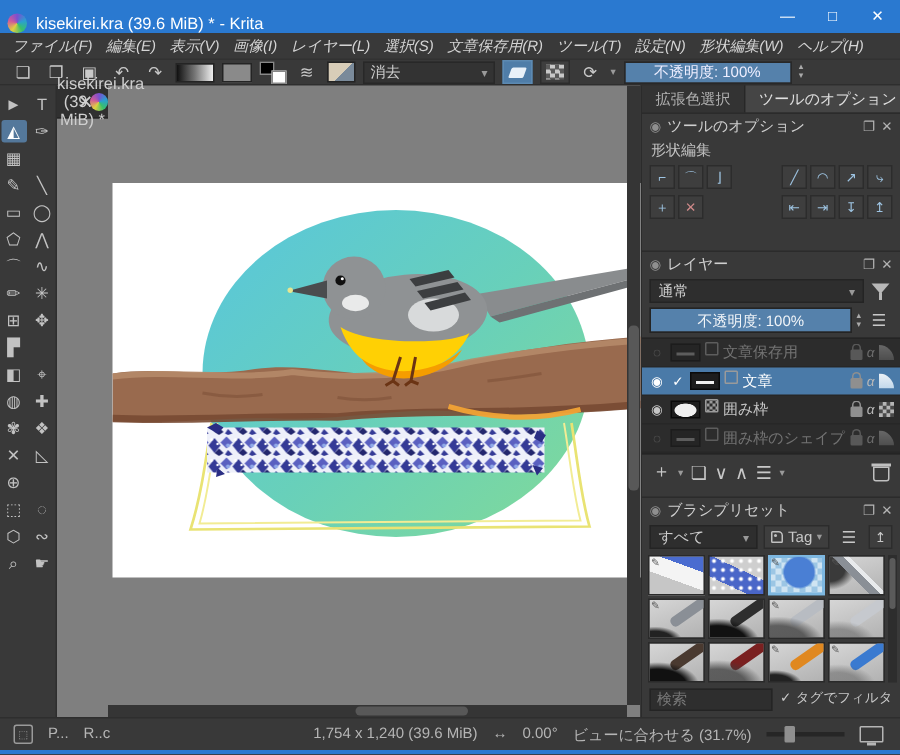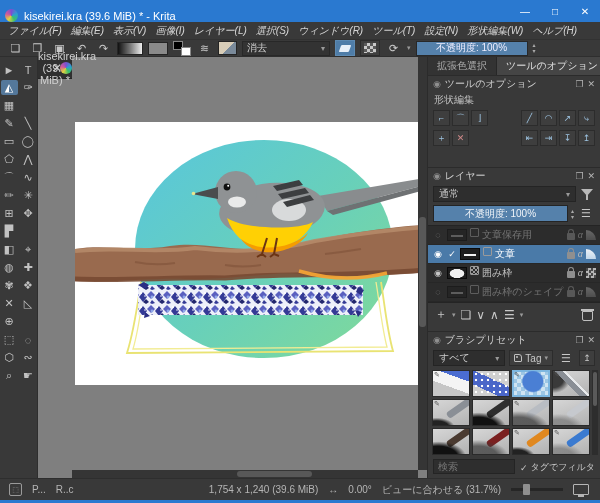--- a/index.html
+++ b/index.html
@@ -117,21 +117,21 @@
   .c3blob{position:absolute;inset:0;background:radial-gradient(circle at 55% 42%,#4a7fd4 0 40%,transparent 46%);}
   .c4{background:linear-gradient(45deg,transparent 44%,#8a8f96 44% 56%,#e8eaec 56% 62%,transparent 62%),radial-gradient(80% 90% at 0% 35%,#3a3a3a 0 35%,transparent 60%),linear-gradient(160deg,#d6d6d6,#b2b2b2);}
   .pen{position:absolute;width:30px;height:7px;border-radius:3px;transform:rotate(-35deg);top:4px;right:-6px;}
   .stroke{position:absolute;left:0;right:0;bottom:0;height:14px;}
   .s-thin{background:radial-gradient(120% 160% at 10% 115%,#222 0 28%,transparent 42%);}
   .s-thick{background:radial-gradient(140% 200% at 15% 120%,#111 0 38%,transparent 55%);}
   .s-soft{background:radial-gradient(140% 200% at 15% 120%,rgba(60,60,60,.75) 0 38%,transparent 60%);}
   .s-faint{background:radial-gradient(140% 200% at 15% 120%,rgba(90,90,90,.5) 0 30%,transparent 50%);}
   .bscroll{position:absolute;right:2px;top:2px;bottom:2px;width:6px;background:#2d2d2d;}
   .bscroll .h{position:absolute;left:1px;right:1px;top:2px;height:34px;background:#5a5a5a;border-radius:2px;}
-  .bsearch{display:flex;align-items:flex-end;gap:5px;padding:2px 5px;}
+  .bsearch{display:flex;align-items:flex-start;gap:5px;padding:2px 5px;}
   .bsearch input{flex:1;height:15px;background:#2e2e2e;border:1px solid #242424;color:#bbb;font-size:10px;padding:0 4px;min-width:0;}
   .bsearch input::placeholder{color:#787878;}
   .cklbl{display:flex;align-items:center;gap:3px;font-size:9px;color:#c8c8c8;white-space:nowrap;}
   
   .statusbar{height:22px;background:#393939;border-top:1px solid #2e2e2e;display:flex;align-items:center;gap:10px;padding:0 9px;font-size:10px;color:#b5b5b5;flex:0 0 auto;}
   .selmode{width:13px;height:13px;border:1px solid #9a9a9a;border-radius:2px;display:flex;align-items:center;justify-content:center;font-size:7px;color:#9a9a9a;}
   .dims{margin-left:auto;}
   .zslider{width:52px;height:3px;background:#262626;position:relative;}
   .zslider .h{position:absolute;left:12px;top:-4px;width:7px;height:11px;background:#8f8f8f;border-radius:1px;}
   .monitor{width:16px;height:11px;border:1px solid #b5b5b5;border-radius:1px;position:relative;margin-right:2px;}
@@ -153,21 +153,21 @@
     </div>
   </div>
 
   <div class="menubar">
     <span>ファイル(F)</span>
     <span>編集(E)</span>
     <span>表示(V)</span>
     <span>画像(I)</span>
     <span>レイヤー(L)</span>
     <span>選択(S)</span>
-    <span>ウィンドウ(R)</span>
+    <span>文章保存用(R)</span>
     <span>ツール(T)</span>
     <span>設定(N)</span>
     <span>形状編集(W)</span>
     <span>ヘルプ(H)</span>
   </div>
 
   <div class="toolbar">
     <span class="tbi">❏</span>
     <span class="tbi">❒</span>
     <span class="tbi">▣</span>

